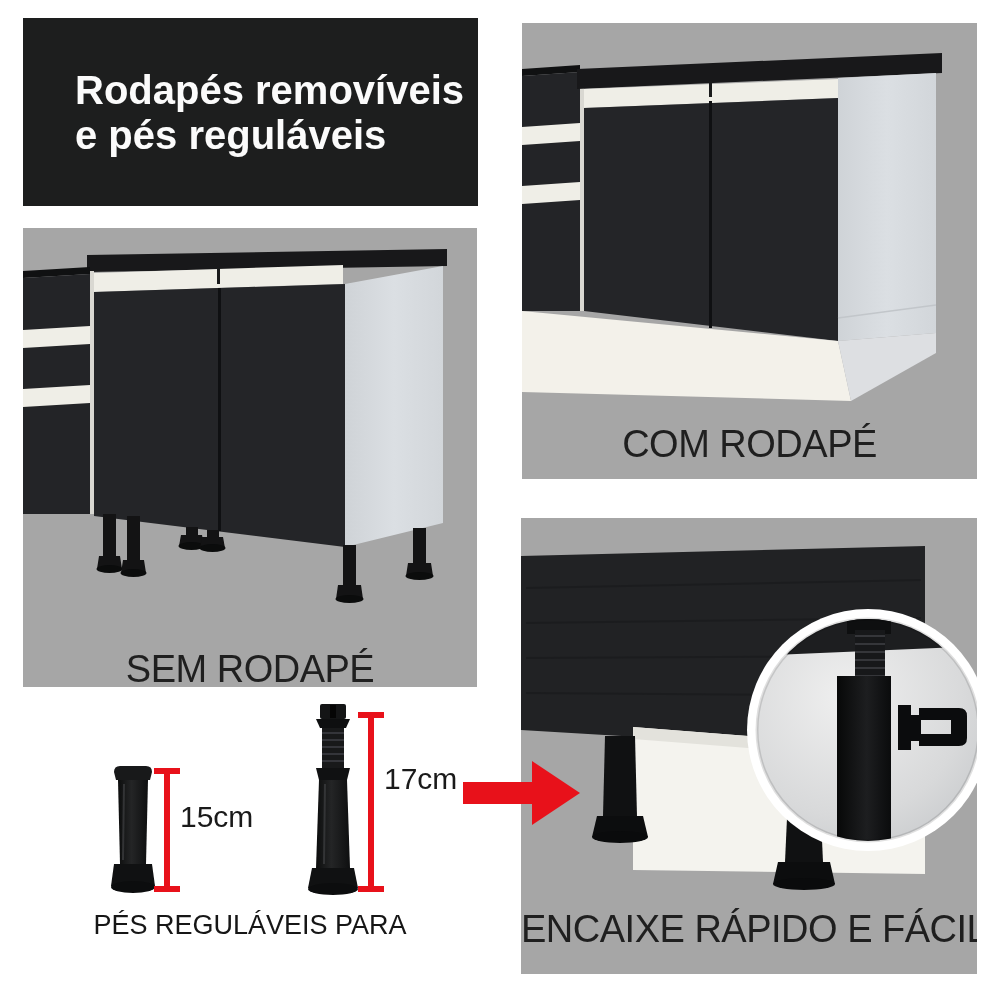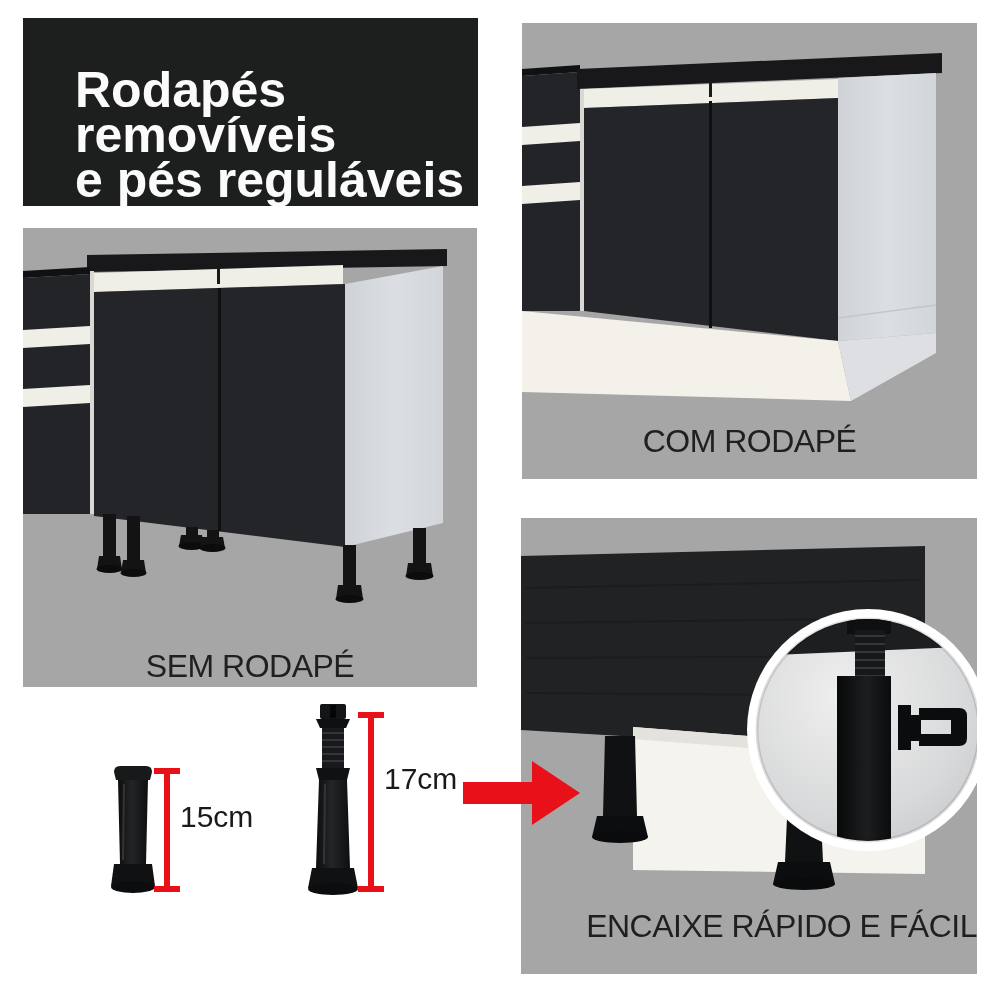--- a/index.html
+++ b/index.html
@@ -9,31 +9,31 @@
     --headline-text:#fbfbfb;
     --caption-text:#1f1f1f;
     --accent-red:#e8111a;
   }
   *{margin:0;padding:0;box-sizing:border-box;}
   body{background:#ffffff;font-family:"Liberation Sans",sans-serif;}
   .page{position:relative;width:1000px;height:1000px;background:var(--page-background);overflow:hidden;}
 
   .header-box{position:absolute;left:23px;top:18px;width:455px;height:188px;
     background:var(--header-black);padding:50px 0 0 52px;}
-  .headline{font-size:50px;font-weight:bold;line-height:45px;color:var(--headline-text);
+  .headline{font-size:40px;font-weight:bold;line-height:45px;color:var(--headline-text);
     letter-spacing:0;}
 
   .panel{position:absolute;background:var(--panel-gray);overflow:hidden;}
   .panel-tr{left:522px;top:23px;width:455px;height:456px;}
   .panel-left{left:23px;top:228px;width:454px;height:459px;}
   .panel-br{left:521px;top:518px;width:456px;height:456px;}
   .panel svg.illu{position:absolute;left:0;top:0;}
 
   .panel-caption{position:absolute;left:0;width:100%;text-align:center;
-    font-size:32px;letter-spacing:-0.5px;color:var(--caption-text);white-space:nowrap;}
+    font-size:38px;letter-spacing:-0.5px;color:var(--caption-text);white-space:nowrap;}
   .cap-tr{top:400px;}
   .cap-left{top:404px;margin-top:16px;}
   .cap-br{top:390px;text-align:right;}
 
   .foot-svg{position:absolute;}
   .measure-svg{position:absolute;}
   .measure-label{position:absolute;font-size:30px;color:#1a1a1a;white-space:nowrap;}
   .lbl-15{left:180px;top:800px;}
   .lbl-17{left:384px;top:762px;}
 
@@ -258,15 +258,16 @@
   <svg class="measure-svg" style="left:356px;top:712px" width="30" height="180" viewBox="0 0 30 180">
     <rect x="2" y="0" width="26" height="6" fill="#e8111a"></rect>
     <rect x="12" y="3" width="6" height="174" fill="#e8111a"></rect>
     <rect x="2" y="174" width="26" height="6" fill="#e8111a"></rect>
   </svg>
   <div class="measure-label lbl-17">17cm</div>
 
   <div class="red-arrow"></div>
 
   <div class="feet-caption">
+    <div>PÉS REGULÁVEIS PARA</div>
   </div>
 
 </div>
 
 </body></html>

